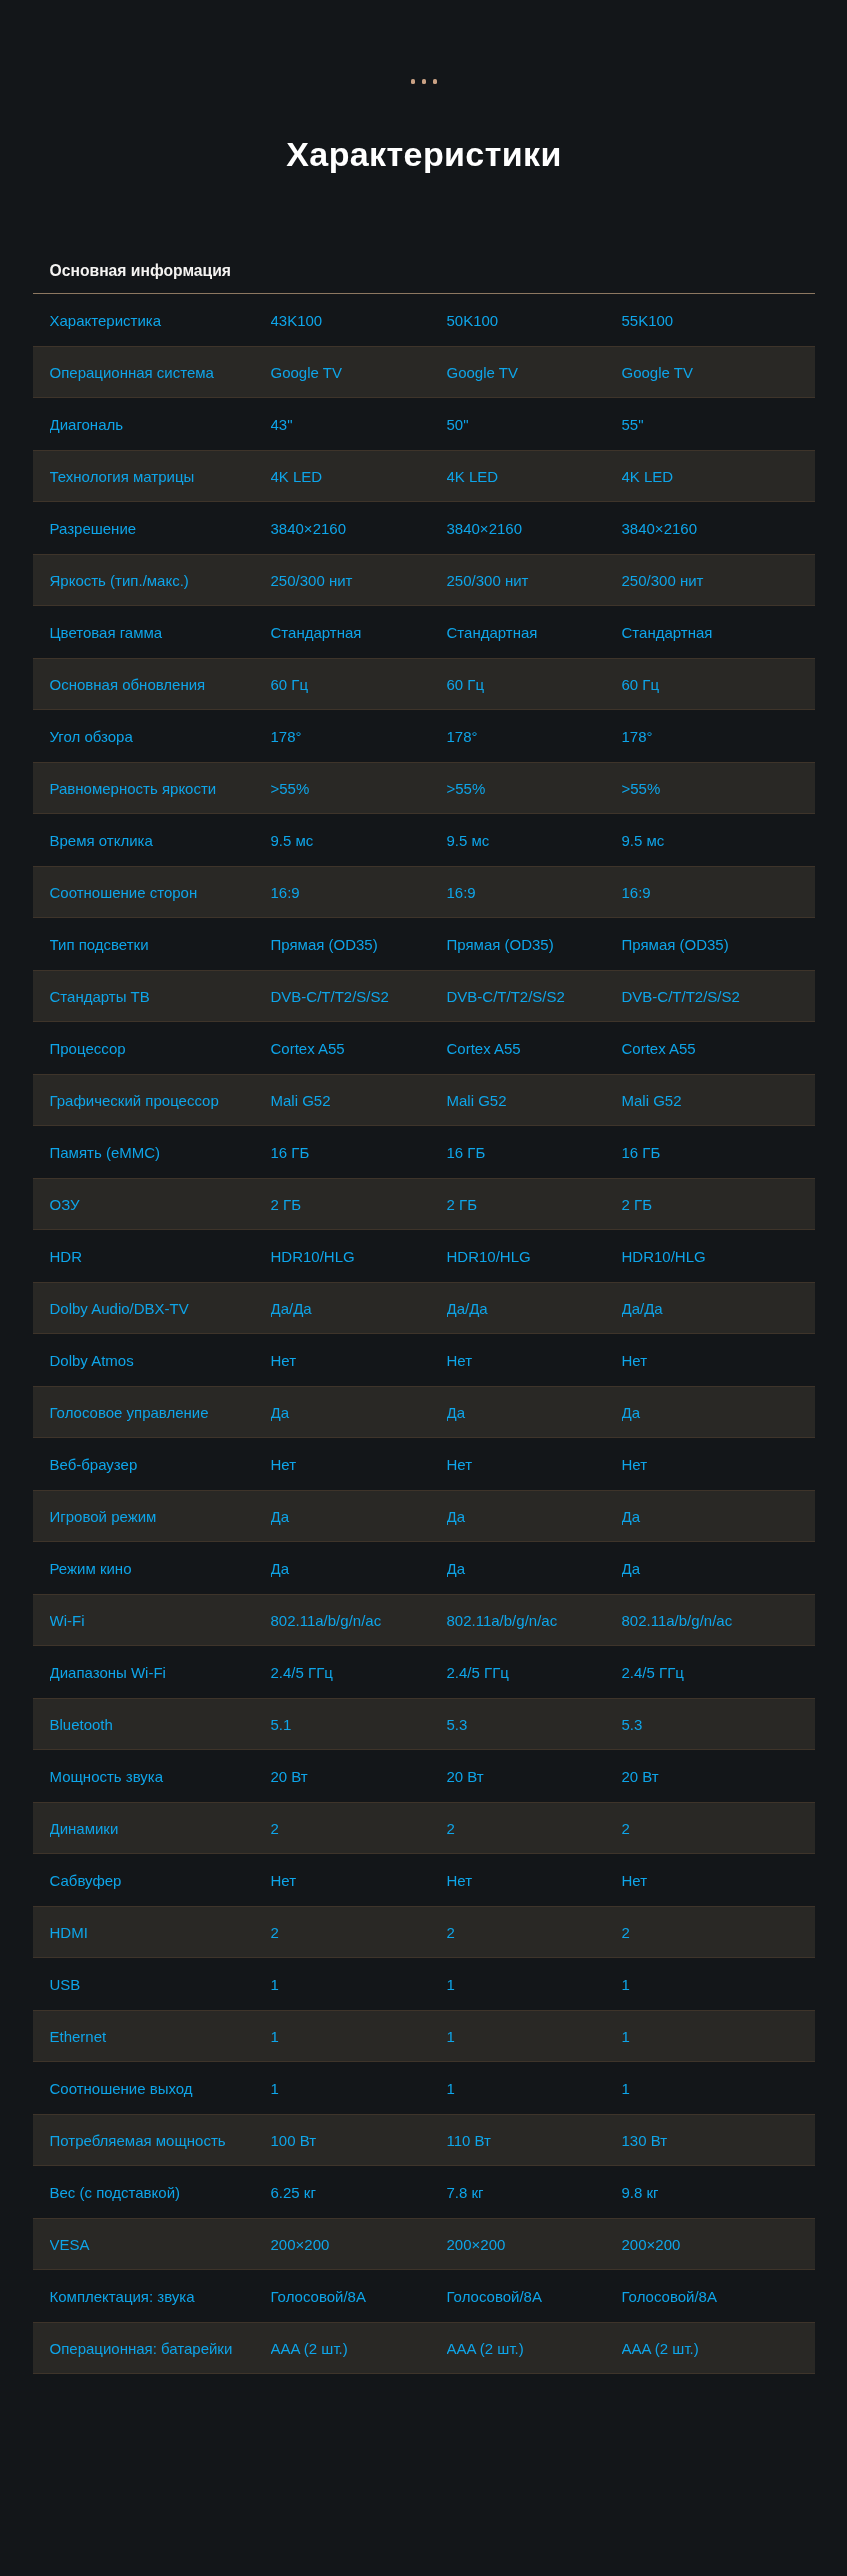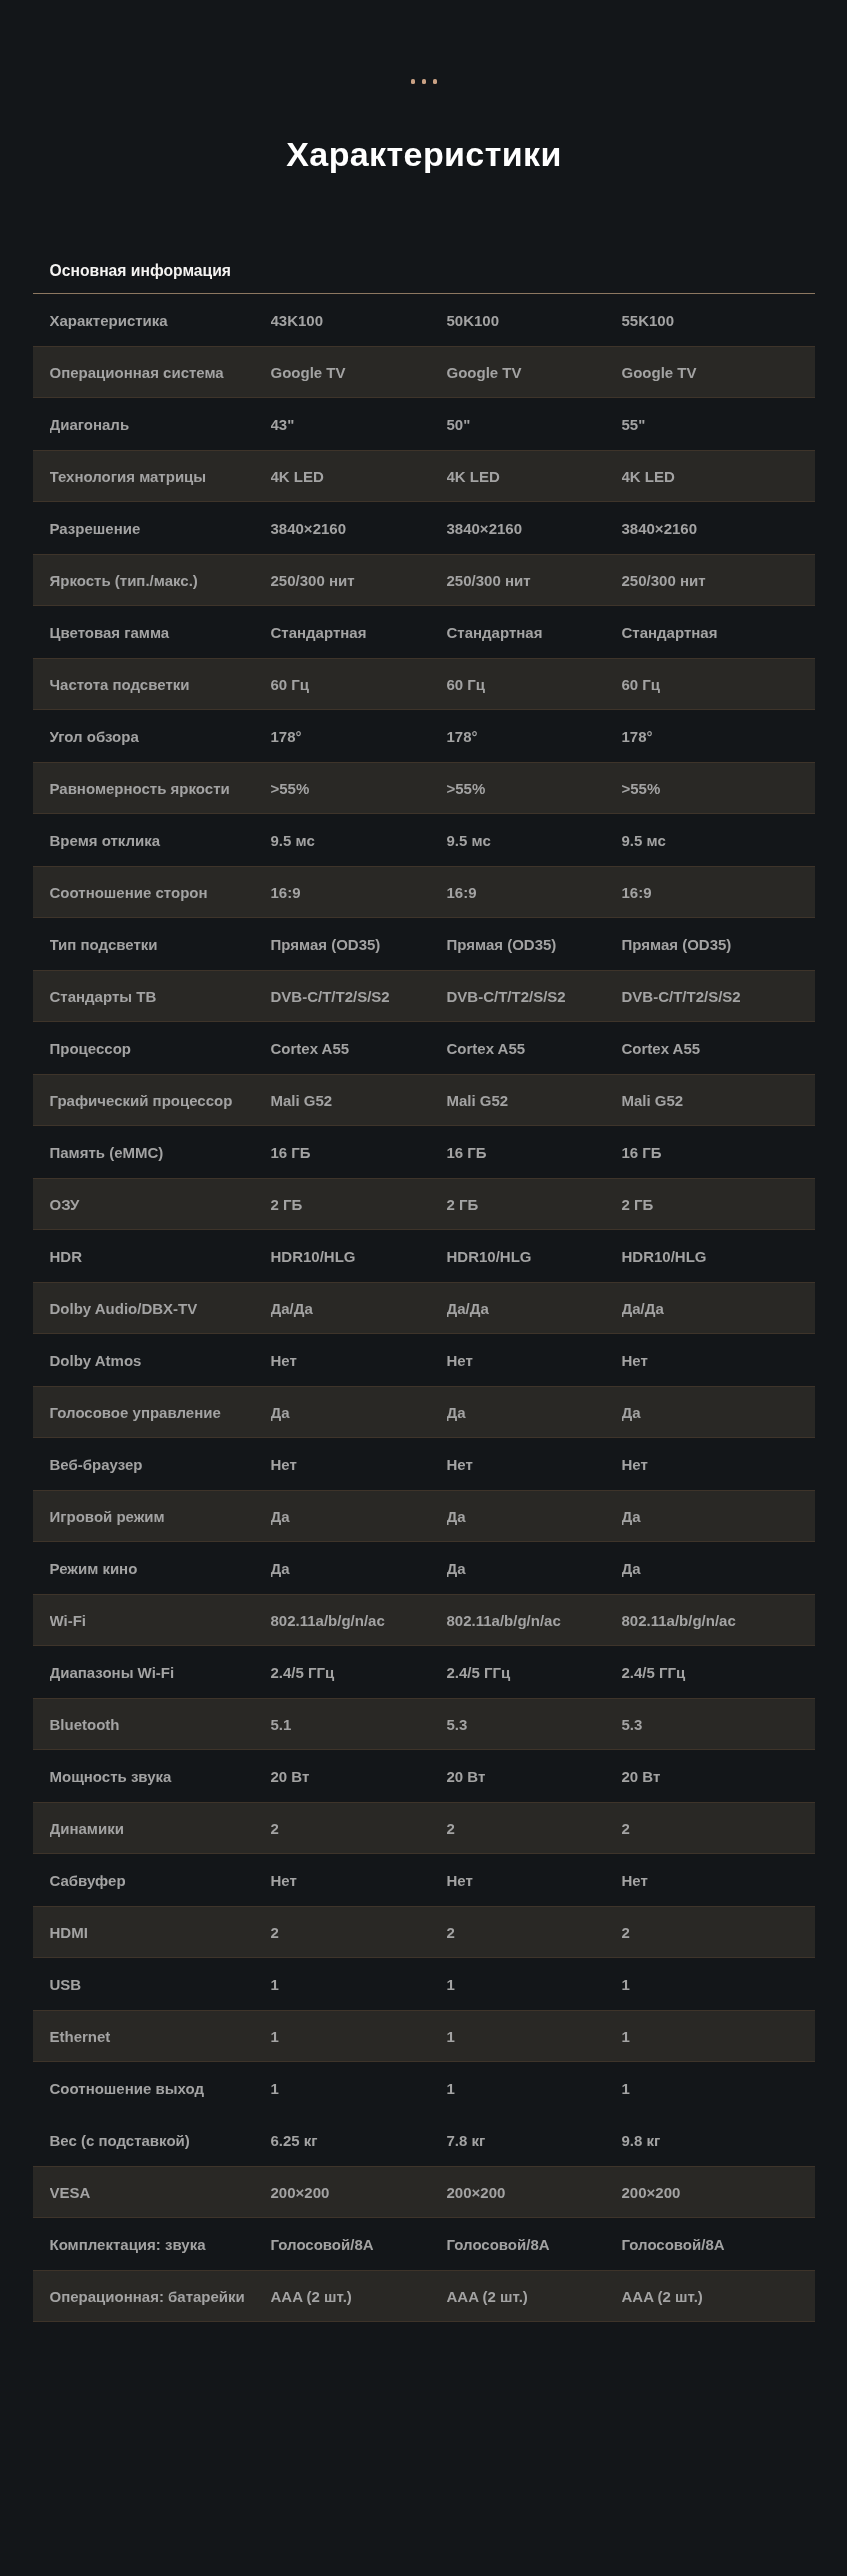--- a/index.html
+++ b/index.html
@@ -68,22 +68,21 @@
   }
   .spec-body { width: 100%; }
   .spec-row {
     box-sizing: border-box;
     height: 52px;
     display: grid;
     grid-template-columns: 221px 176px 175px auto;
     align-items: center;
     padding-left: 16.5px;
     font-size: 15px;
-    color: #a3a3a3;
-    font-weight: bold;
+    color: #0ea5e9;
   }
   .spec-row.band {
     background: #292825;
     border-top: 1.6px solid #3e342a;
     border-bottom: 1.6px solid #3e342a;
   }
   .spec-row .cell {
     white-space: nowrap;
     overflow: hidden;
   }
@@ -143,21 +142,21 @@
     <span class="cell">250/300 нит</span>
     <span class="cell">250/300 нит</span>
   </div>
         <div class="spec-row">
     <span class="cell">Цветовая гамма</span>
     <span class="cell">Стандартная</span>
     <span class="cell">Стандартная</span>
     <span class="cell">Стандартная</span>
   </div>
         <div class="spec-row band">
-    <span class="cell">Частота подсветки</span>
+    <span class="cell">Основная обновления</span>
     <span class="cell">60 Гц</span>
     <span class="cell">60 Гц</span>
     <span class="cell">60 Гц</span>
   </div>
         <div class="spec-row">
     <span class="cell">Угол обзора</span>
     <span class="cell">178°</span>
     <span class="cell">178°</span>
     <span class="cell">178°</span>
   </div>
@@ -310,20 +309,26 @@
     <span class="cell">1</span>
     <span class="cell">1</span>
     <span class="cell">1</span>
   </div>
         <div class="spec-row">
     <span class="cell">Соотношение выход</span>
     <span class="cell">1</span>
     <span class="cell">1</span>
     <span class="cell">1</span>
   </div>
+        <div class="spec-row band">
+    <span class="cell">Потребляемая мощность</span>
+    <span class="cell">100 Вт</span>
+    <span class="cell">110 Вт</span>
+    <span class="cell">130 Вт</span>
+  </div>
         <div class="spec-row">
     <span class="cell">Вес (с подставкой)</span>
     <span class="cell">6.25 кг</span>
     <span class="cell">7.8 кг</span>
     <span class="cell">9.8 кг</span>
   </div>
         <div class="spec-row band">
     <span class="cell">VESA</span>
     <span class="cell">200×200</span>
     <span class="cell">200×200</span>

